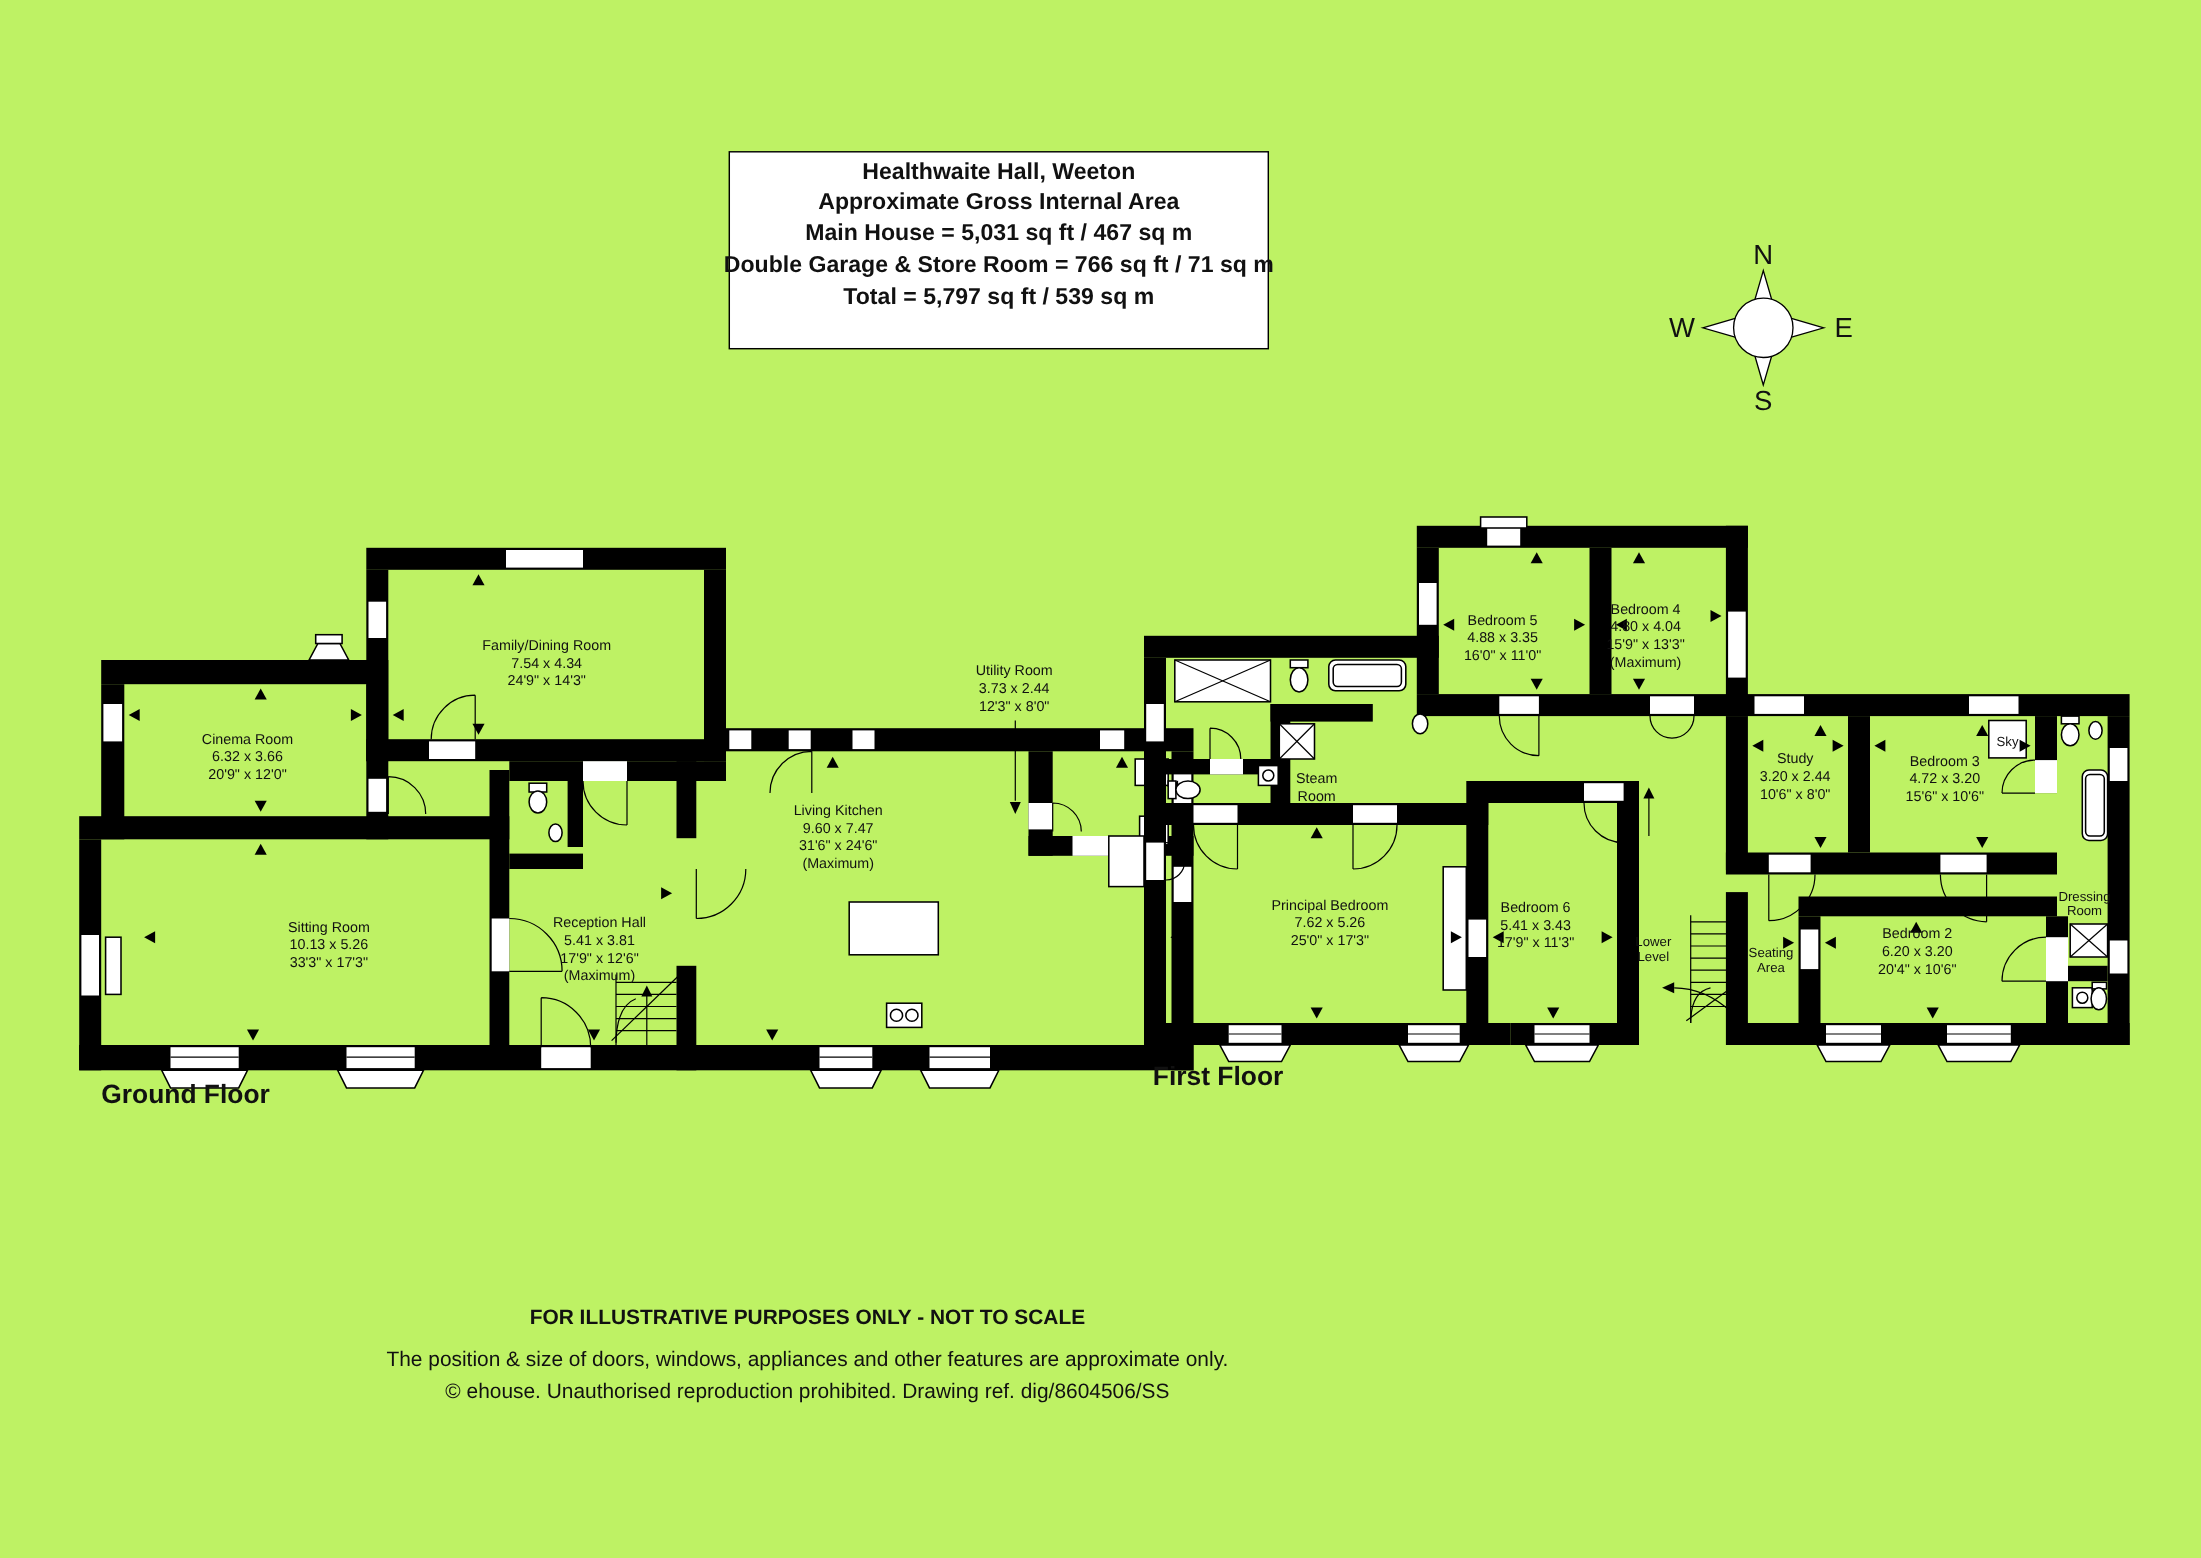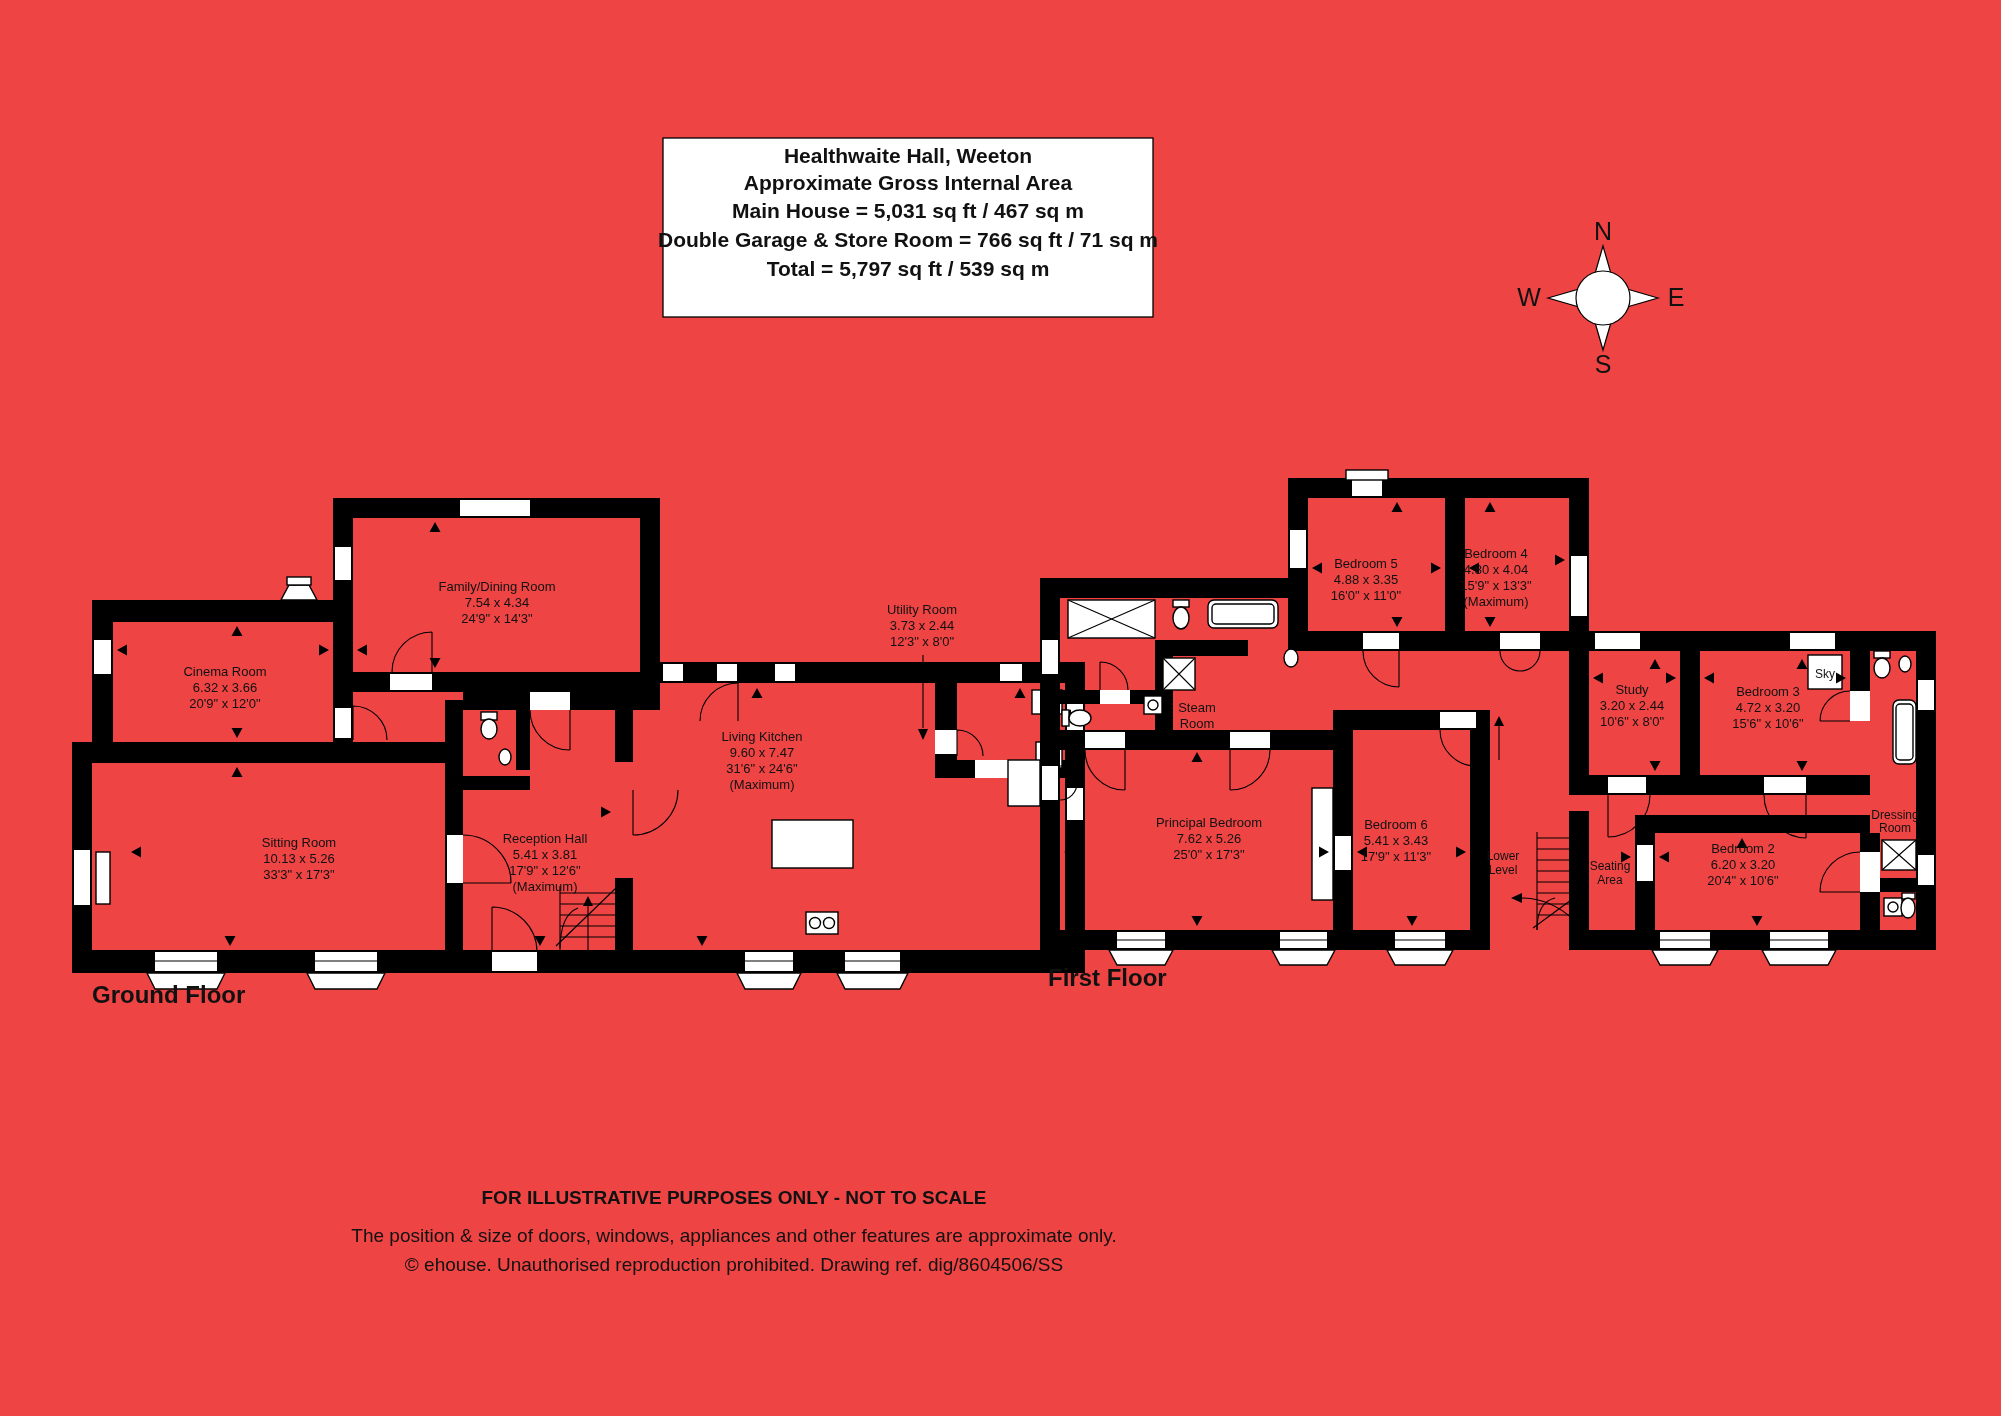--- a/index.html
+++ b/index.html
@@ -1,16 +1,16 @@
 <!DOCTYPE html>
 <html><head>
 <meta charset="utf-8">
 <style>
   html,body{margin:0;padding:0;background:#fff;}
-  #canvas{position:relative;width:2001px;height:1416px;background:#ef4444;overflow:hidden;}
+  #canvas{position:relative;width:2001px;height:1416px;background:#bef264;overflow:hidden;}
   svg text{font-family:"Liberation Sans","DejaVu Sans",sans-serif;fill:#111;}
   .w{fill:#000;}
   .win{fill:#fff;}
   .fx{fill:#fff;stroke:#000;stroke-width:1.4;}
   .thin{stroke:#000;stroke-width:1.1;fill:none;}
   .door{stroke:#000;stroke-width:1.1;fill:none;}
   .mk{fill:#000;}
   .rm{font-size:13px;text-anchor:middle;}
   .rmsm{font-size:12px;text-anchor:middle;}
   .ttl{font-size:21px;font-weight:bold;text-anchor:middle;}

